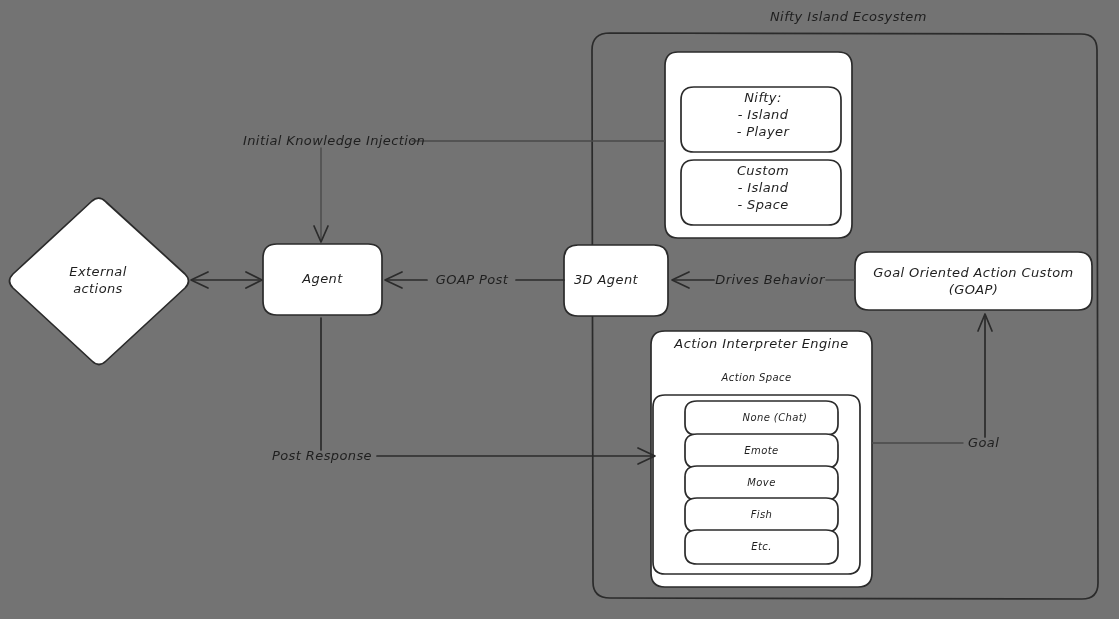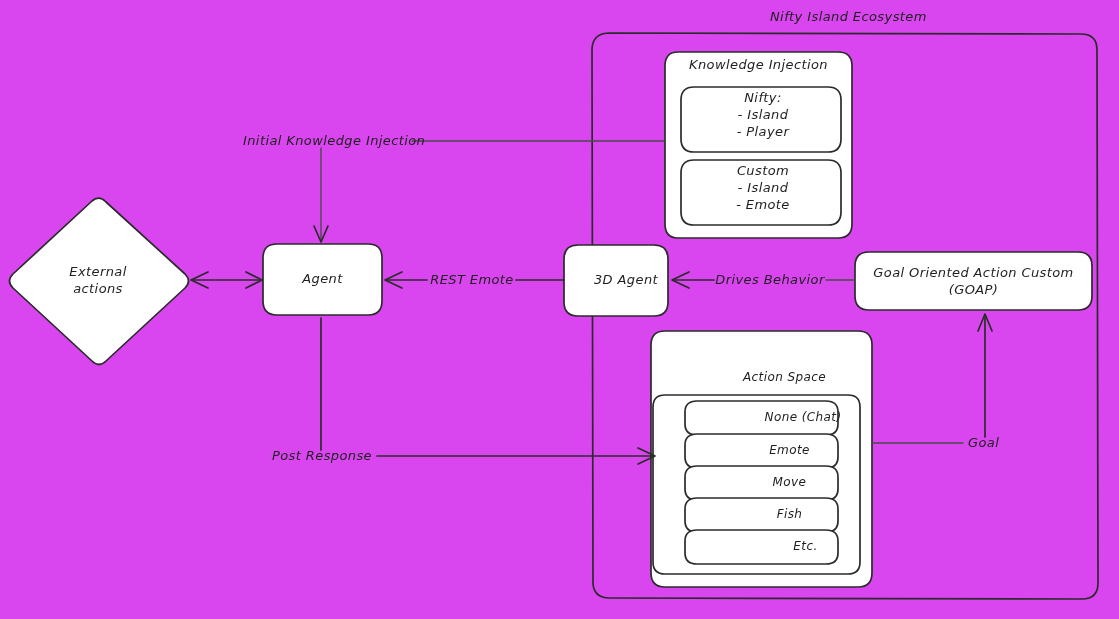--- a/index.html
+++ b/index.html
@@ -4,21 +4,21 @@
 <style>
   html, body {
     margin: 0;
     padding: 0;
     background: #ffffff;
   }
   #canvas {
     position: relative;
     width: 1119px;
     height: 619px;
-    background: #d946ef;
+    background: #737373;
     font-family: "DejaVu Sans", sans-serif;
     overflow: hidden;
   }
   svg.layer {
     position: absolute;
     left: 0;
     top: 0;
     width: 1119px;
     height: 619px;
   }
@@ -43,21 +43,21 @@
     color: #1f1f1f;
     white-space: pre;
     text-align: center;
     letter-spacing: 0.4px;
     font-style: italic;
     line-height: 1.32;
     pointer-events: none;
   }
   .t13 { font-size: 13px; }
   .t12 { font-size: 13px; }
-  .t10 { font-size: 12px; padding-left: 28px; }
+  .t10 { font-size: 10px; }
   .ctr {
     display: flex;
     align-items: center;
     justify-content: center;
   }
   .leftalign { text-align: center; }
 </style>
 </head>
 <body>
 
@@ -118,47 +118,47 @@
 
   </svg>
 
   <div class="lbl t13 ctr" style="left:770px; top:8px; width:400px; height:18px; justify-content:flex-start;">Nifty Island Ecosystem</div>
 
   <div class="lbl t12 ctr" style="left:33px; top:256px; width:130px; height:48px;">External
 actions</div>
 
   <div class="lbl t13 ctr" style="left:263px; top:268px; width:119px; height:22px;">Agent</div>
 
-  <div class="lbl t13 ctr" style="left:564px; top:269px; width:84px; height:22px;padding-left:20px;">3D Agent</div>
+  <div class="lbl t13 ctr" style="left:564px; top:269px; width:84px; height:22px;">3D Agent</div>
 
   <div class="lbl t13 ctr" style="left:857px; top:259px; width:233px; height:44px;">Goal Oriented Action Custom
 (GOAP)</div>
 
-  <div class="lbl t13 ctr" style="left:665px; top:55px; width:187px; height:20px;">Knowledge Injection</div>
 
   <div class="lbl t13 leftalign" style="left:693px; top:89px; width:140px; height:60px;">Nifty:
 - Island
 - Player</div>
 
   <div class="lbl t13 leftalign" style="left:693px; top:162px; width:140px; height:60px;">Custom
 - Island
-- Emote</div>
+- Space</div>
 
+  <div class="lbl t13 ctr" style="left:651px; top:334px; width:221px; height:20px;">Action Interpreter Engine</div>
 
   <div class="lbl t10 ctr" style="left:653px; top:370px; width:207px; height:16px;">Action Space</div>
 
   <div class="lbl t10 ctr" style="left:685px; top:410px; width:180px; height:16px;">None (Chat)</div>
   <div class="lbl t10 ctr" style="left:685px; top:443px; width:153px; height:16px;">Emote</div>
   <div class="lbl t10 ctr" style="left:685px; top:475px; width:153px; height:16px;">Move</div>
   <div class="lbl t10 ctr" style="left:685px; top:507px; width:153px; height:16px;">Fish</div>
-  <div class="lbl t10 ctr" style="left:701px; top:539px; width:153px; height:16px;">Etc.</div>
+  <div class="lbl t10 ctr" style="left:685px; top:539px; width:153px; height:16px;">Etc.</div>
 
   <div class="lbl t13" style="left:228px; top:132px; width:190px; height:20px; text-align:left;margin-left:15px;">Initial Knowledge Injection</div>
 
-  <div class="lbl t13 ctr" style="left:430px; top:270px; width:84px; height:20px;">REST Emote</div>
+  <div class="lbl t13 ctr" style="left:430px; top:270px; width:84px; height:20px;">GOAP Post</div>
 
   <div class="lbl t13 ctr" style="left:714px; top:270px; width:112px; height:20px;">Drives Behavior</div>
 
   <div class="lbl t13" style="left:272px; top:447px; width:110px; height:20px; text-align:left;">Post Response</div>
 
   <div class="lbl t13" style="left:968px; top:434px; width:50px; height:20px; text-align:left;">Goal</div>
 
 </div>
 
 </body></html>

